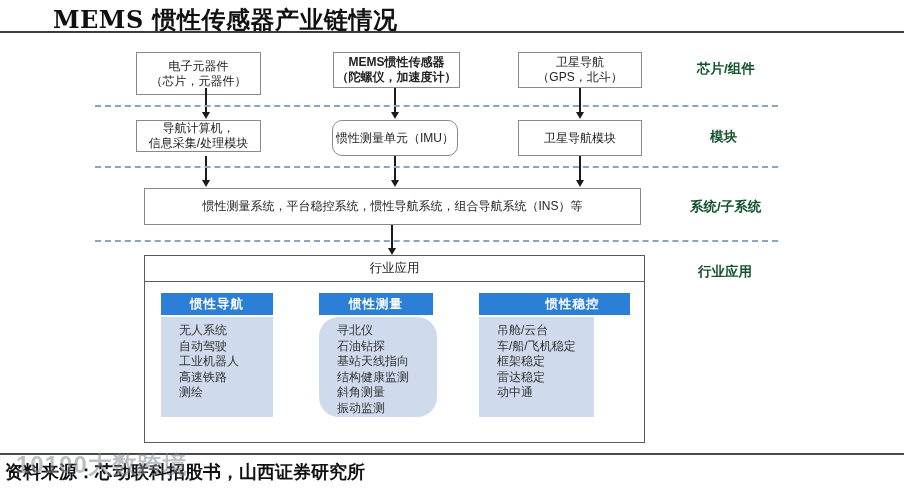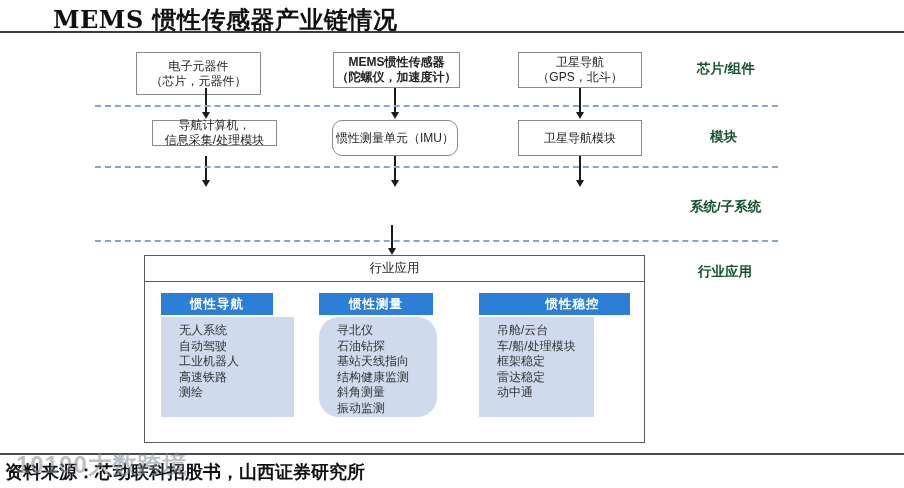--- a/index.html
+++ b/index.html
@@ -79,21 +79,21 @@
       <i class="head"></i>
     </div>
   <div class="arrow" style="left:394px;top:88px;height:24px;">
       <i class="head"></i>
     </div>
   <div class="arrow" style="left:579px;top:88px;height:24px;">
       <i class="head"></i>
     </div>
   <div class="dashed" style="top:105px;"></div>
 
-  <div class="node" style="left:152px;top:120px;width:125px;height:26px;">
+  <div class="node" style="left:136px;top:120px;width:125px;height:32px;">
     <span>导航计算机，</span>
     <span>信息采集/处理模块</span>
   </div>
   <div class="node" style="left:332px;top:120px;width:126px;height:36px;border-radius:10px;">
     <span>惯性测量单元（IMU）</span>
   </div>
   <div class="node" style="left:518px;top:120px;width:124px;height:36px;">
     <span>卫星导航模块</span>
   </div>
   <div class="stage-label" style="left:710px;top:128px;">模块</div>
@@ -102,55 +102,58 @@
       <i class="head"></i>
     </div>
   <div class="arrow" style="left:394px;top:156px;height:24px;">
       <i class="head"></i>
     </div>
   <div class="arrow" style="left:579px;top:156px;height:24px;">
       <i class="head"></i>
     </div>
   <div class="dashed" style="top:166px;"></div>
 
+  <div class="node" style="left:144px;top:188px;width:497px;height:37px;">
+    <span>惯性测量系统，平台稳控系统，惯性导航系统，组合导航系统（INS）等</span>
+  </div>
   <div class="stage-label" style="left:690px;top:198px;">系统/子系统</div>
 
   <div class="arrow" style="left:391px;top:225px;height:23px;">
       <i class="head"></i>
     </div>
   <div class="dashed" style="top:240px;"></div>
 
   <div class="stage-label" style="left:698px;top:263px;">行业应用</div>
 
   <div class="industry-box">
     <div class="industry-header">行业应用</div>
 
     <div class="col-header" style="left:16px;top:37px;width:112px;">惯性导航</div>
-    <div class="col-body" style="left:16px;top:61px;width:133px;">
+    <div class="col-body" style="left:16px;top:61px;width:112px;">
       <div>无人系统</div>
       <div>自动驾驶</div>
       <div>工业机器人</div>
       <div>高速铁路</div>
       <div>测绘</div>
     </div>
 
     <div class="col-header" style="left:174px;top:37px;width:114px;">惯性测量</div>
     <div class="col-body" style="left:174px;top:61px;width:118px;border-radius:20px;">
       <div>寻北仪</div>
       <div>石油钻探</div>
       <div>基站天线指向</div>
       <div>结构健康监测</div>
       <div>斜角测量</div>
       <div>振动监测</div>
     </div>
 
     <div class="col-header" style="left:334px;top:37px;width:115px;padding-left:36px;">惯性稳控</div>
     <div class="col-body" style="left:334px;top:61px;width:115px;">
       <div>吊舱/云台</div>
-      <div>车/船/处理模块</div>
+      <div>车/船/飞机稳定</div>
       <div>框架稳定</div>
       <div>雷达稳定</div>
       <div>动中通</div>
     </div>
   </div>
 
   <div class="rule bottom"></div>
   <div class="watermark">10100大数跨境</div>
   <div class="source">资料来源：芯动联科招股书，山西证券研究所</div>
 

